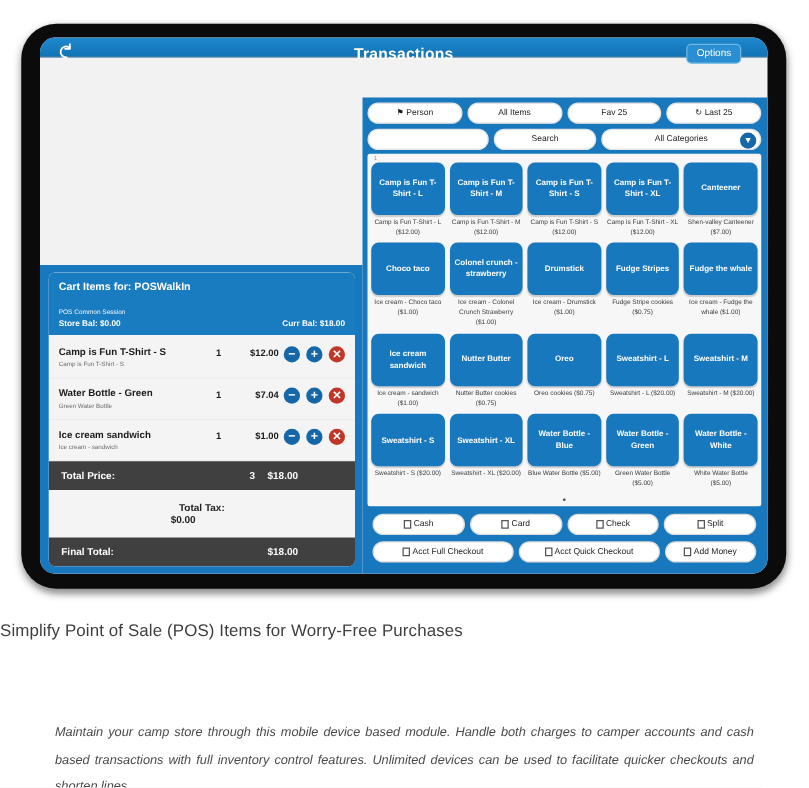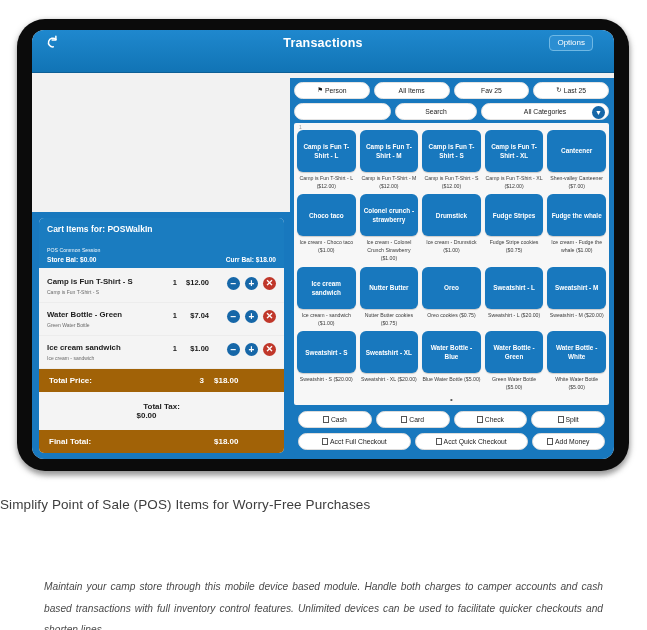--- a/index.html
+++ b/index.html
@@ -21,21 +21,21 @@
     background:#0b0b0b; border-radius: 28px;
     box-shadow: 0 3px 7px rgba(0,0,0,.35);
   }
   .screen {
     position:absolute; left:15px; top:11px; width:582px; height:429px;
     background:#f2f2f2; border-radius: 12px; overflow:hidden;
   }
 
   
   .app-header {
-    position:relative; height:43px; width:100%;
+    position:relative; height:16px; width:100%;
     background: linear-gradient(to bottom, #1f88ce 0%, #1174b5 100%);
     border-bottom:1px solid #0d5f96;
   }
   .back-btn {
     position:absolute; left:9px; top:4px; width:21px; height:21px;
     color:#fff; font-size:15px; line-height:21px; text-align:center;
   }
   .app-title {
     position:absolute; left:0; right:0; top:6px; text-align:center;
     color:#fff; font-weight:bold; font-size:12.5px; letter-spacing:.2px;
@@ -68,34 +68,34 @@
 
   .cart-items { background:#f4f4f4; padding:2px 0 0 0; }
   .cart-item {
     display:flex; align-items:flex-start; padding:7px 8px 7px 8px;
     border-bottom:1px solid #ececec;
   }
   .ci-texts { width:108px; }
   .ci-name { font-size:7.8px; font-weight:bold; color:#1b1b1b; }
   .ci-desc { font-size:5px; color:#6a6a6a; margin-top:3px; }
   .ci-qty { width:22px; font-size:7.5px; font-weight:bold; color:#1b1b1b; text-align:right; padding-top:1px; }
-  .ci-price { width:32px; font-size:7.5px; font-weight:bold; color:#1b1b1b; text-align:right; padding-top:1px; }
+  .ci-price { width:46px; font-size:7.5px; font-weight:bold; color:#1b1b1b; text-align:right; padding-top:1px; }
   .ci-actions { margin-left:auto; display:flex; gap:5px; padding-top:0px; }
   .circ {
     width:13px; height:13px; border-radius:50%;
     display:flex; align-items:center; justify-content:center;
     color:#fff; font-size:10px; font-weight:bold; line-height:1;
   }
   .circ-minus { background:#1667a8; }
   .circ-plus  { background:#1667a8; }
   .circ-x     { background:#c0372a; font-size:9px; }
 
   .totals { margin-top:auto; }
   .tot-row { display:flex; justify-content:space-between; align-items:center; padding:7px 10px; }
-  .tot-blue { background:#a16207; color:#fff; }
+  .tot-blue { background:#404040; color:#fff; }
   .tot-white { background:#f4f4f4; color:#222;flex-direction:column; }
   .tot-label { font-size:8px; font-weight:bold; }
   .tot-right { display:flex; gap:10px; align-items:baseline; }
   .tot-qty { font-size:8px; font-weight:bold; }
   .tot-val { font-size:8px; font-weight:bold; width:60px; text-align:left; }
   .tot-sep { height:3px; background:#f4f4f4; }
 
   
   .filter-row { display:flex; gap:4px; margin-bottom:4px; }
   .pill {

